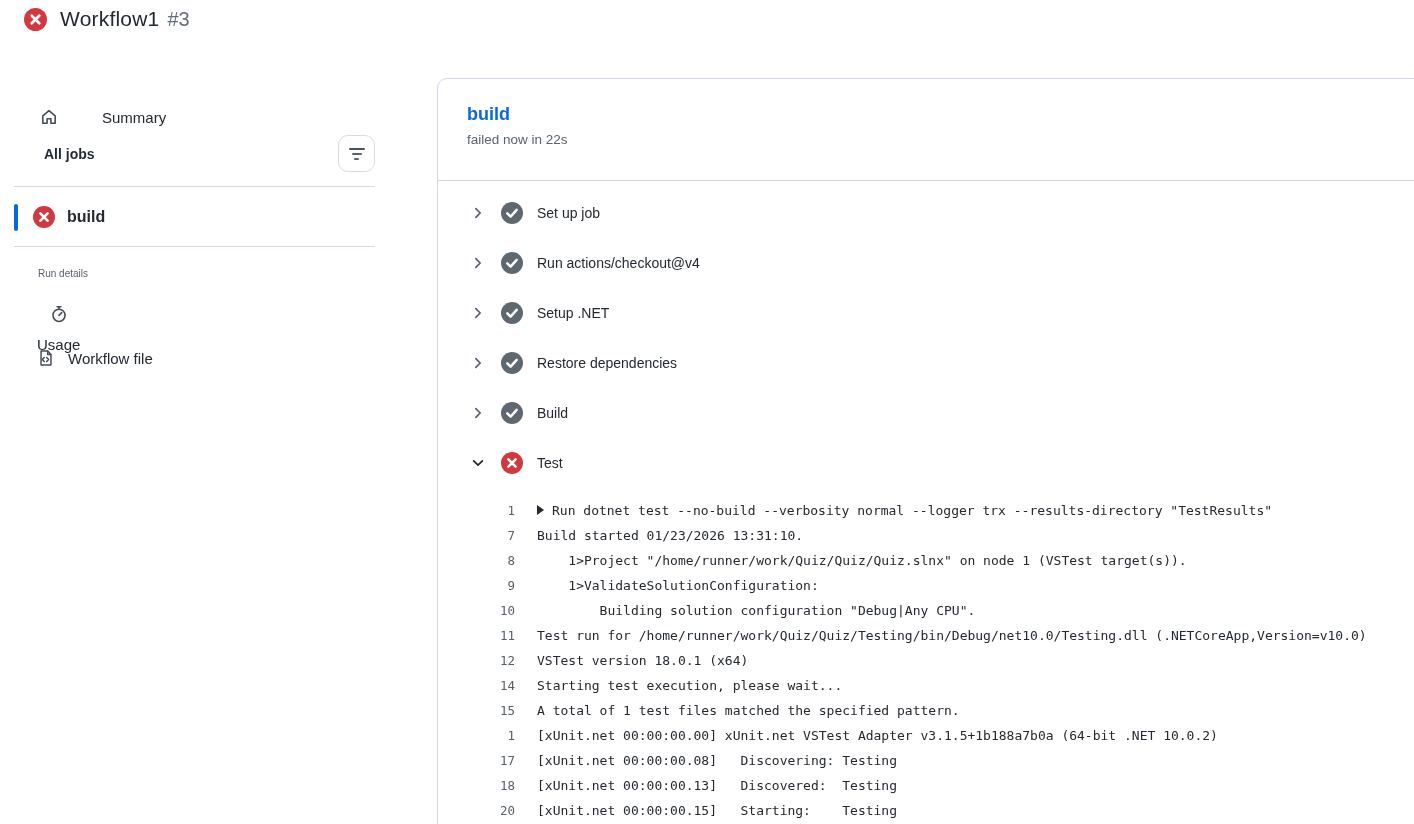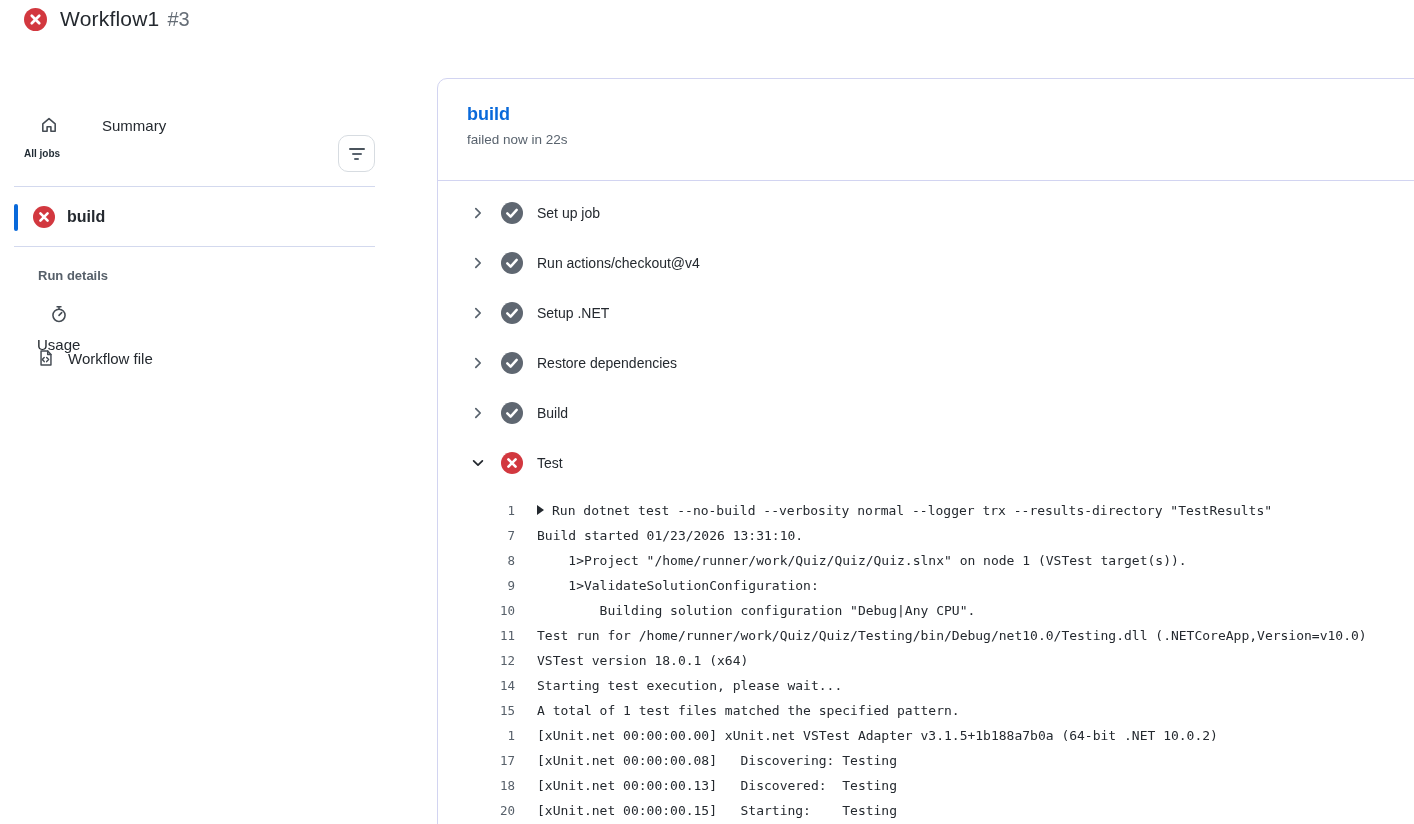--- a/index.html
+++ b/index.html
@@ -23,26 +23,26 @@
   
   .st-icon { display: inline-flex; flex: none; }
   .st-icon svg { display: block; }
 
   
   .sidebar { position: absolute; top: 78px; left: 0; width: 400px; }
   .nav-item {
     display: flex; align-items: center; gap: 13px;
     font-size: 15px; color: #24292f; cursor: pointer;
   }
-  .summary-item { position: absolute; top: 34px; left: 40px; height: 26px; gap: 44px; }
+  .summary-item { position: absolute; top: 26px; left: 40px; height: 26px; gap: 44px; }
   .alljobs-row {
     position: absolute; top: 57px; left: 24px; width: 351px;
     display: flex; align-items: center; justify-content: space-between;
   }
-  .alljobs-label { font-size: 10px; font-weight: 700; color: #1f2a33; }
+  .alljobs-label { font-size: 14px; font-weight: 700; color: #1f2a33; margin-left: 20px; }
   .filter-btn {
     width: 37px; height: 37px; border: 1px solid #d7dce1; border-radius: 10px;
     background: #fff; display: flex; align-items: center; justify-content: center;
     cursor: pointer;
   }
   .filter-glyph { display: flex; flex-direction: column; align-items: center; gap: 3px; }
   .filter-glyph i { display: block; background: #59636e; height: 2px; border-radius: 1px; }
   .filter-glyph i:nth-child(1) { width: 16px; background:#4a535c; }
   .filter-glyph i:nth-child(2) { width: 10px; }
   .filter-glyph i:nth-child(3) { width: 5px; }
@@ -54,21 +54,21 @@
   .job-item {
     position: absolute; top: 118px; left: 14px; width: 361px; height: 42px;
     display: flex; align-items: center; cursor: pointer;
   }
   .job-selected-bar { width: 4px; height: 27px; border-radius: 2px; background: #0969da; }
   .job-item .st-icon { margin-left: 15px; }
   .job-label { margin-left: 12px; font-size: 16px; font-weight: 700; color: #24292f; }
 
   .run-details-heading {
     position: absolute; top: 190px; left: 38px;
-    font-size: 13px; font-weight: 700; color: #57606a;
+    font-size: 10px; font-weight: 400; color: #57606a;
   }
   .usage-item { position: absolute; top: 227px; left: 37px; height: 26px; flex-direction: column; }
   .workflowfile-item { position: absolute; top: 267px; left: 37px; height: 26px; }
   .nav-item .mini-icon { color: #454c54; display: inline-flex; }
 
   
   .job-card {
     position: absolute; top: 78px; left: 437px; width: 1060px; height: 860px;
     border: 1px solid #d2d4f1; border-radius: 10px; background: #fff;
   }

